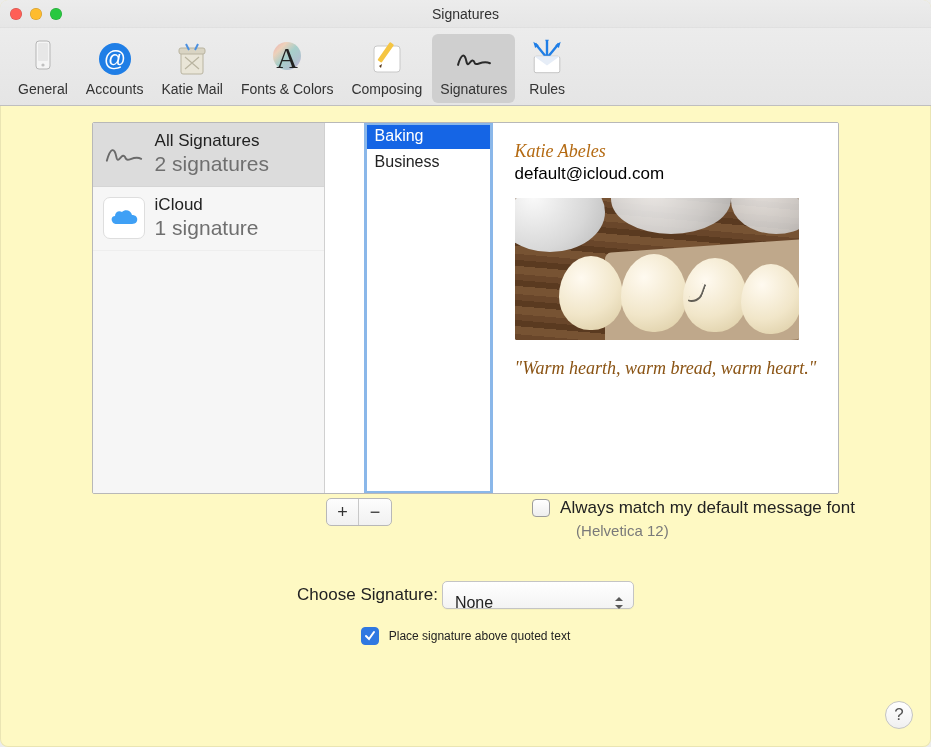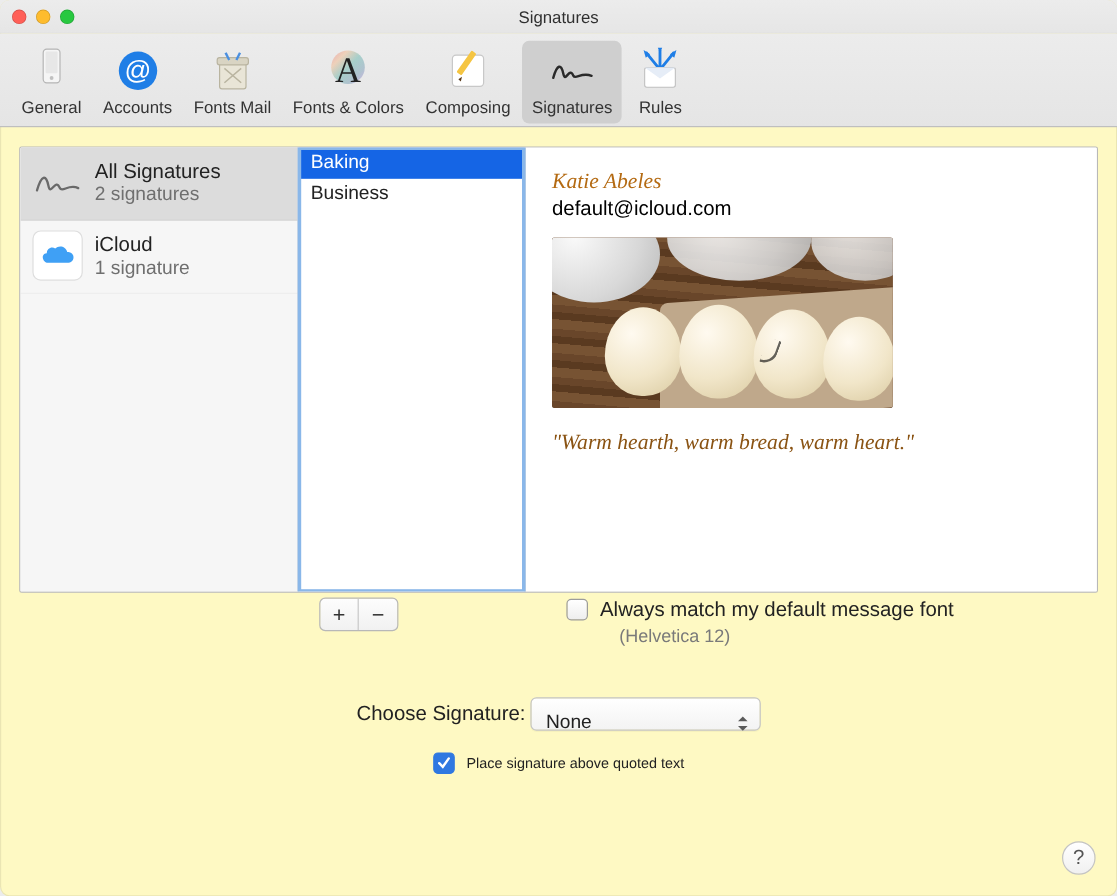--- a/index.html
+++ b/index.html
@@ -112,27 +112,28 @@
   }
   .account-row.selected {
     background: #dcdcdc;
   }
   .account-icon {
     width: 42px; height: 42px;
     display: flex; align-items: center; justify-content: center;
   }
   .account-texts { display: flex; flex-direction: column; }
   .account-title { font-size: 17px; color: #222; }
-  .account-sub { font-size: 16px; color: #6f6f6f; margin-top: 1px; }
+  .account-sub { font-size: 21px; color: #6f6f6f; margin-top: 1px; }
   .sigs-pane {
-    width: 189px;
+    width: 168px;
     border-right: 1px solid #d0d0d0;
     position: relative;
     display: flex;
     flex-direction: column;
+    padding-left: 40px;
   }
   .sigs-list {
     flex: 1;
     background: #fff;
     outline: 3px solid #8ab7e9;
     outline-offset: -2px;
     overflow: hidden;
   }
   .sig-item {
     padding: 4px 10px;
@@ -349,21 +350,21 @@
     <div class="toolbar-item">
       <div class="toolbar-icon">
         <svg width="42" height="42" viewBox="0 0 42 42">
           <rect x="10" y="14" width="22" height="22" rx="2" fill="#e9e5d7" stroke="#b9b4a0"></rect>
           <rect x="8" y="10" width="26" height="6" rx="2" fill="#d9d4c3" stroke="#b9b4a0"></rect>
           <line x1="15" y1="6" x2="18" y2="12" stroke="#4a8fe0" stroke-width="2"></line>
           <line x1="27" y1="6" x2="24" y2="12" stroke="#4a8fe0" stroke-width="2"></line>
           <path d="M14 19 L28 31 M28 19 L14 31" stroke="#b9b4a0" stroke-width="1.2"></path>
         </svg>
       </div>
-      <div class="toolbar-label">Fonts Mail</div>
+      <div class="toolbar-label">Katie Mail</div>
     </div>
 
     <div class="toolbar-item">
       <div class="toolbar-icon">
         <svg width="42" height="42" viewBox="0 0 42 42">
           <defs>
             <linearGradient id="rg" x1="0" y1="0" x2="1" y2="1">
               <stop offset="0%" stop-color="#e63946"></stop>
               <stop offset="25%" stop-color="#f4a261"></stop>
               <stop offset="50%" stop-color="#2a9d8f"></stop>
@@ -407,21 +408,21 @@
           <polygon points="21,0 25,0 23,5" fill="#1f7ee6"></polygon>
           <polygon points="38,2 32,6 36,9" fill="#1f7ee6"></polygon>
           <rect x="9" y="18" width="28" height="18" rx="2" fill="#fff" stroke="#bfbfbf"></rect>
           <polygon points="9,18 37,18 23,28" fill="#e6edf7"></polygon>
         </svg>
       </div>
       <div class="toolbar-label">Rules</div>
     </div>
   </div>
 
-  <div class="content" style="position:relative;">
+  <div class="content" style="position:relative;align-items:center;">
     <div class="panes">
 
       <div class="accounts-pane">
         <div class="account-row selected">
           <div class="account-icon">
             <svg width="44" height="34" viewBox="0 0 44 34">
               <path d="M4 24 C8 10, 12 10, 14 20 C16 30, 20 12, 24 22 C26 26, 32 18, 40 22" fill="none" stroke="#6a6a6a" stroke-width="2" stroke-linecap="round"></path>
             </svg>
           </div>
           <div class="account-texts">

